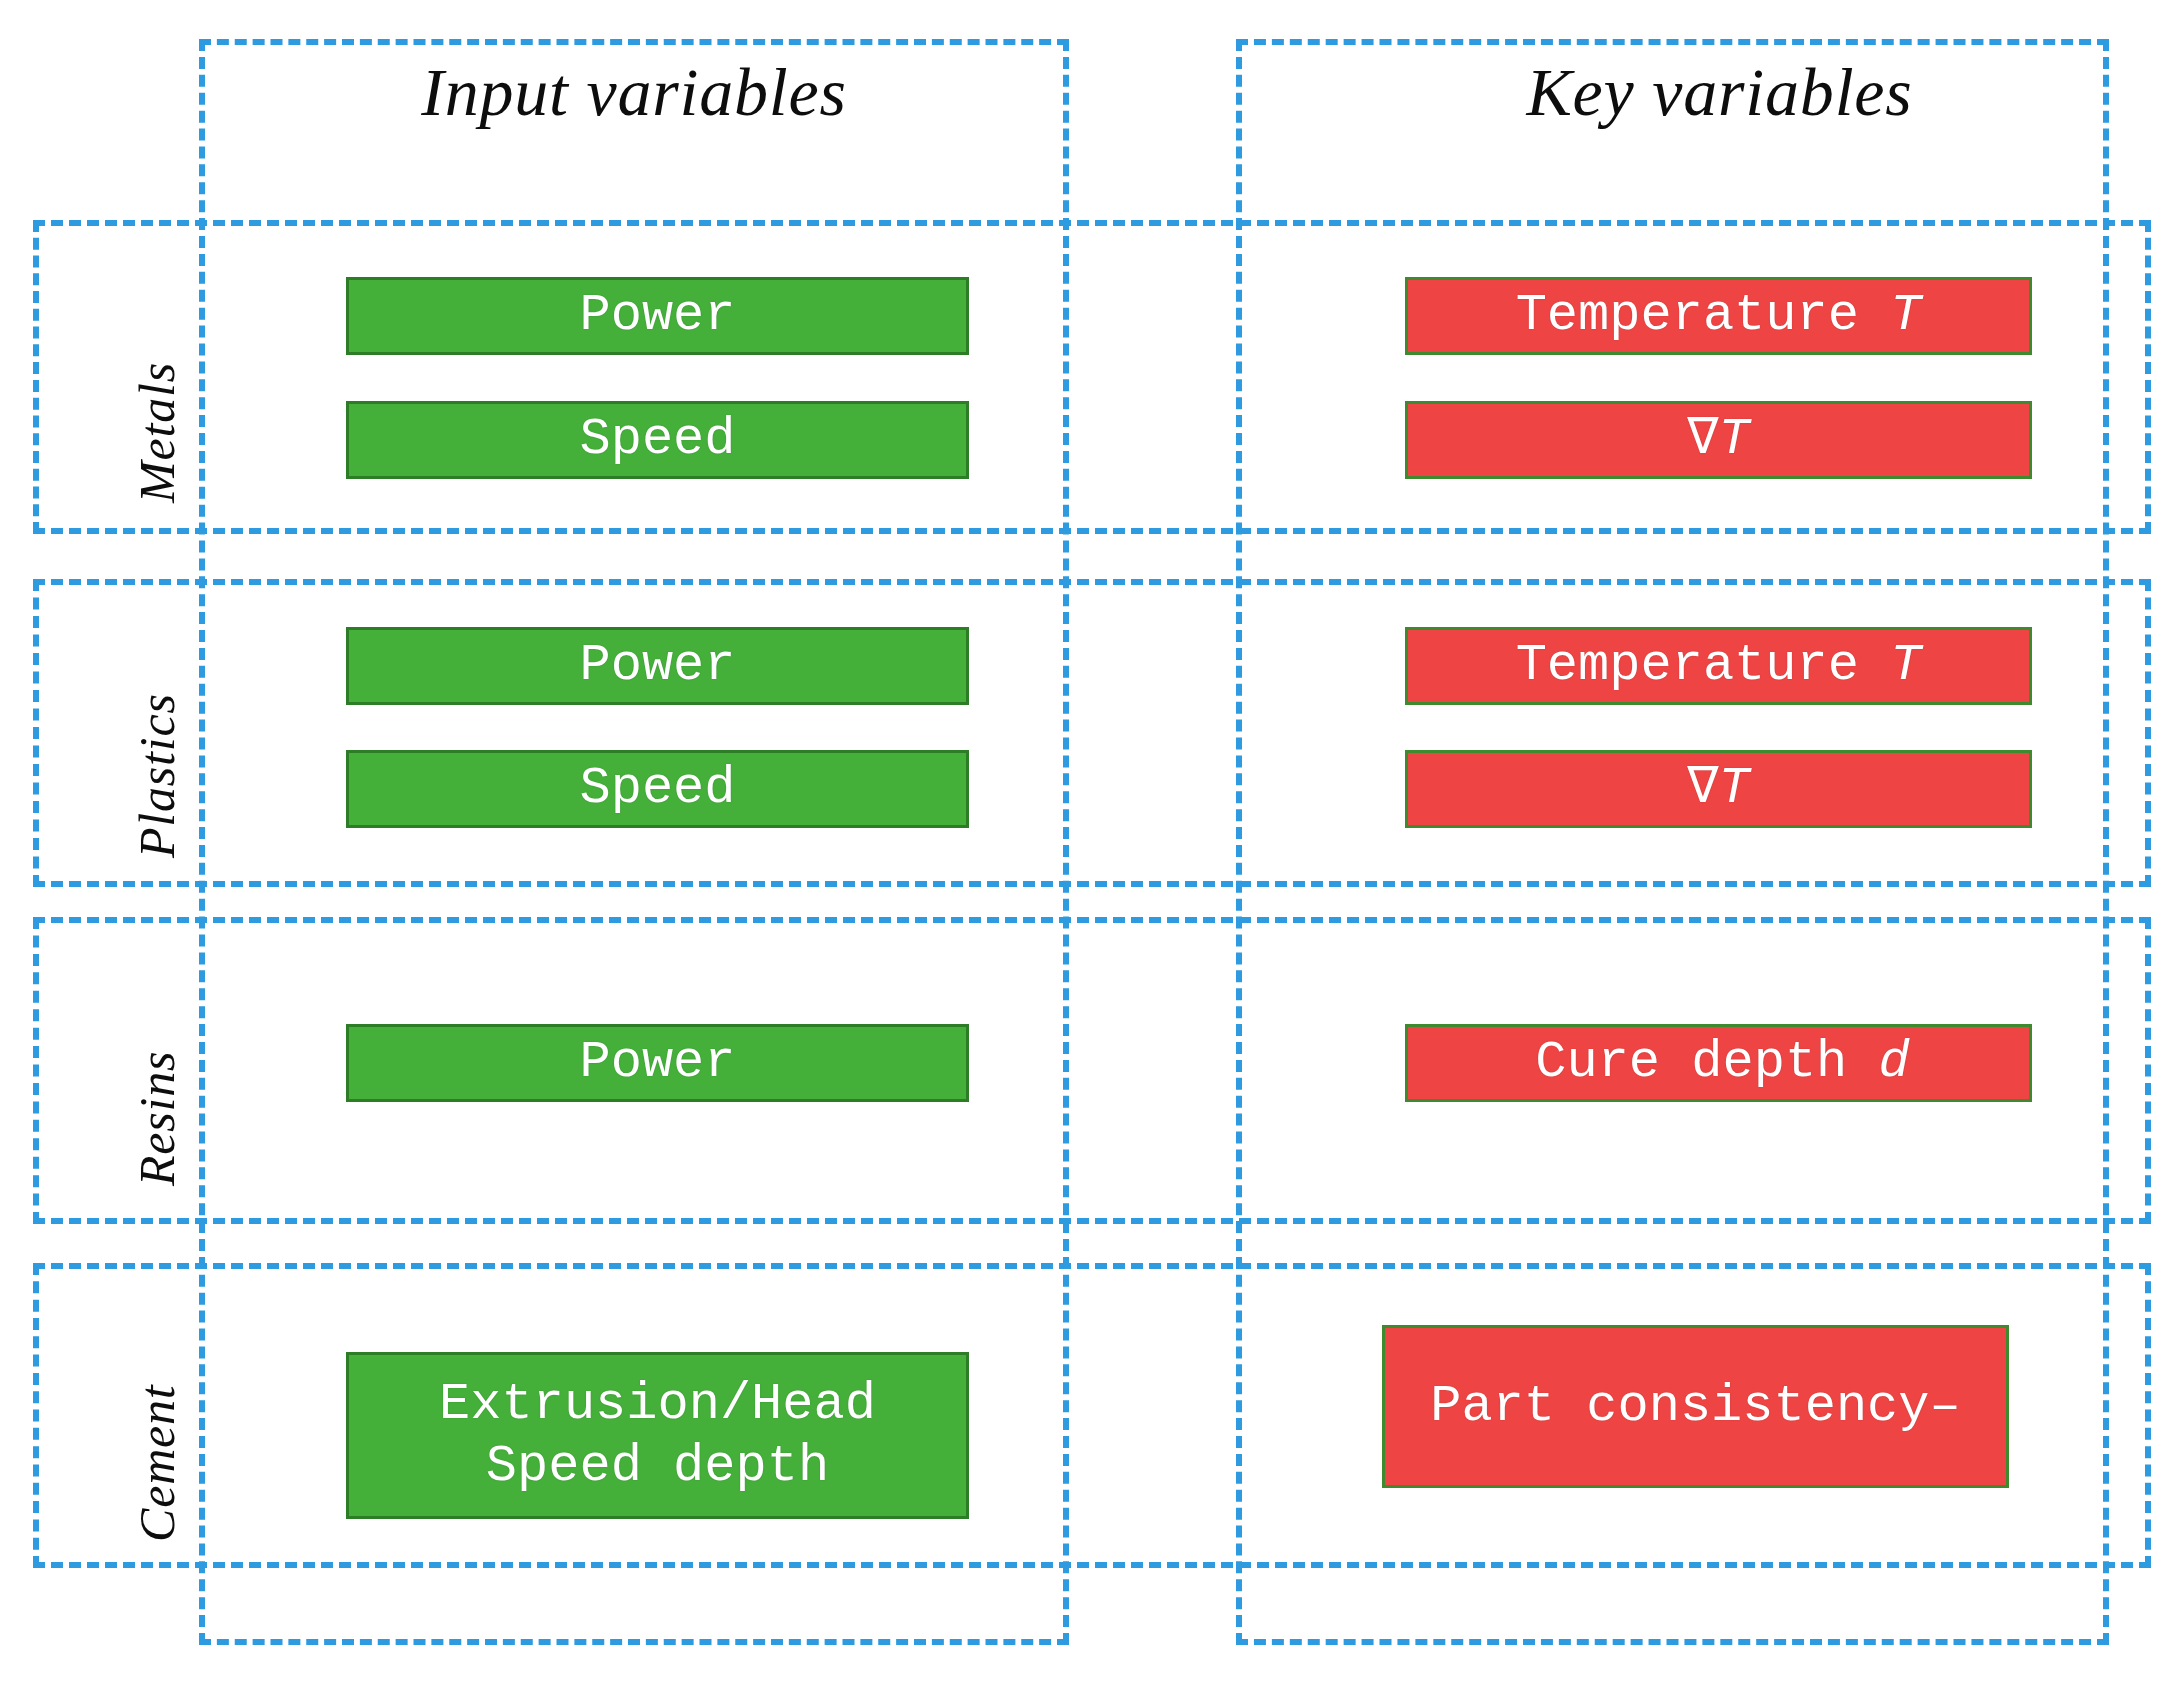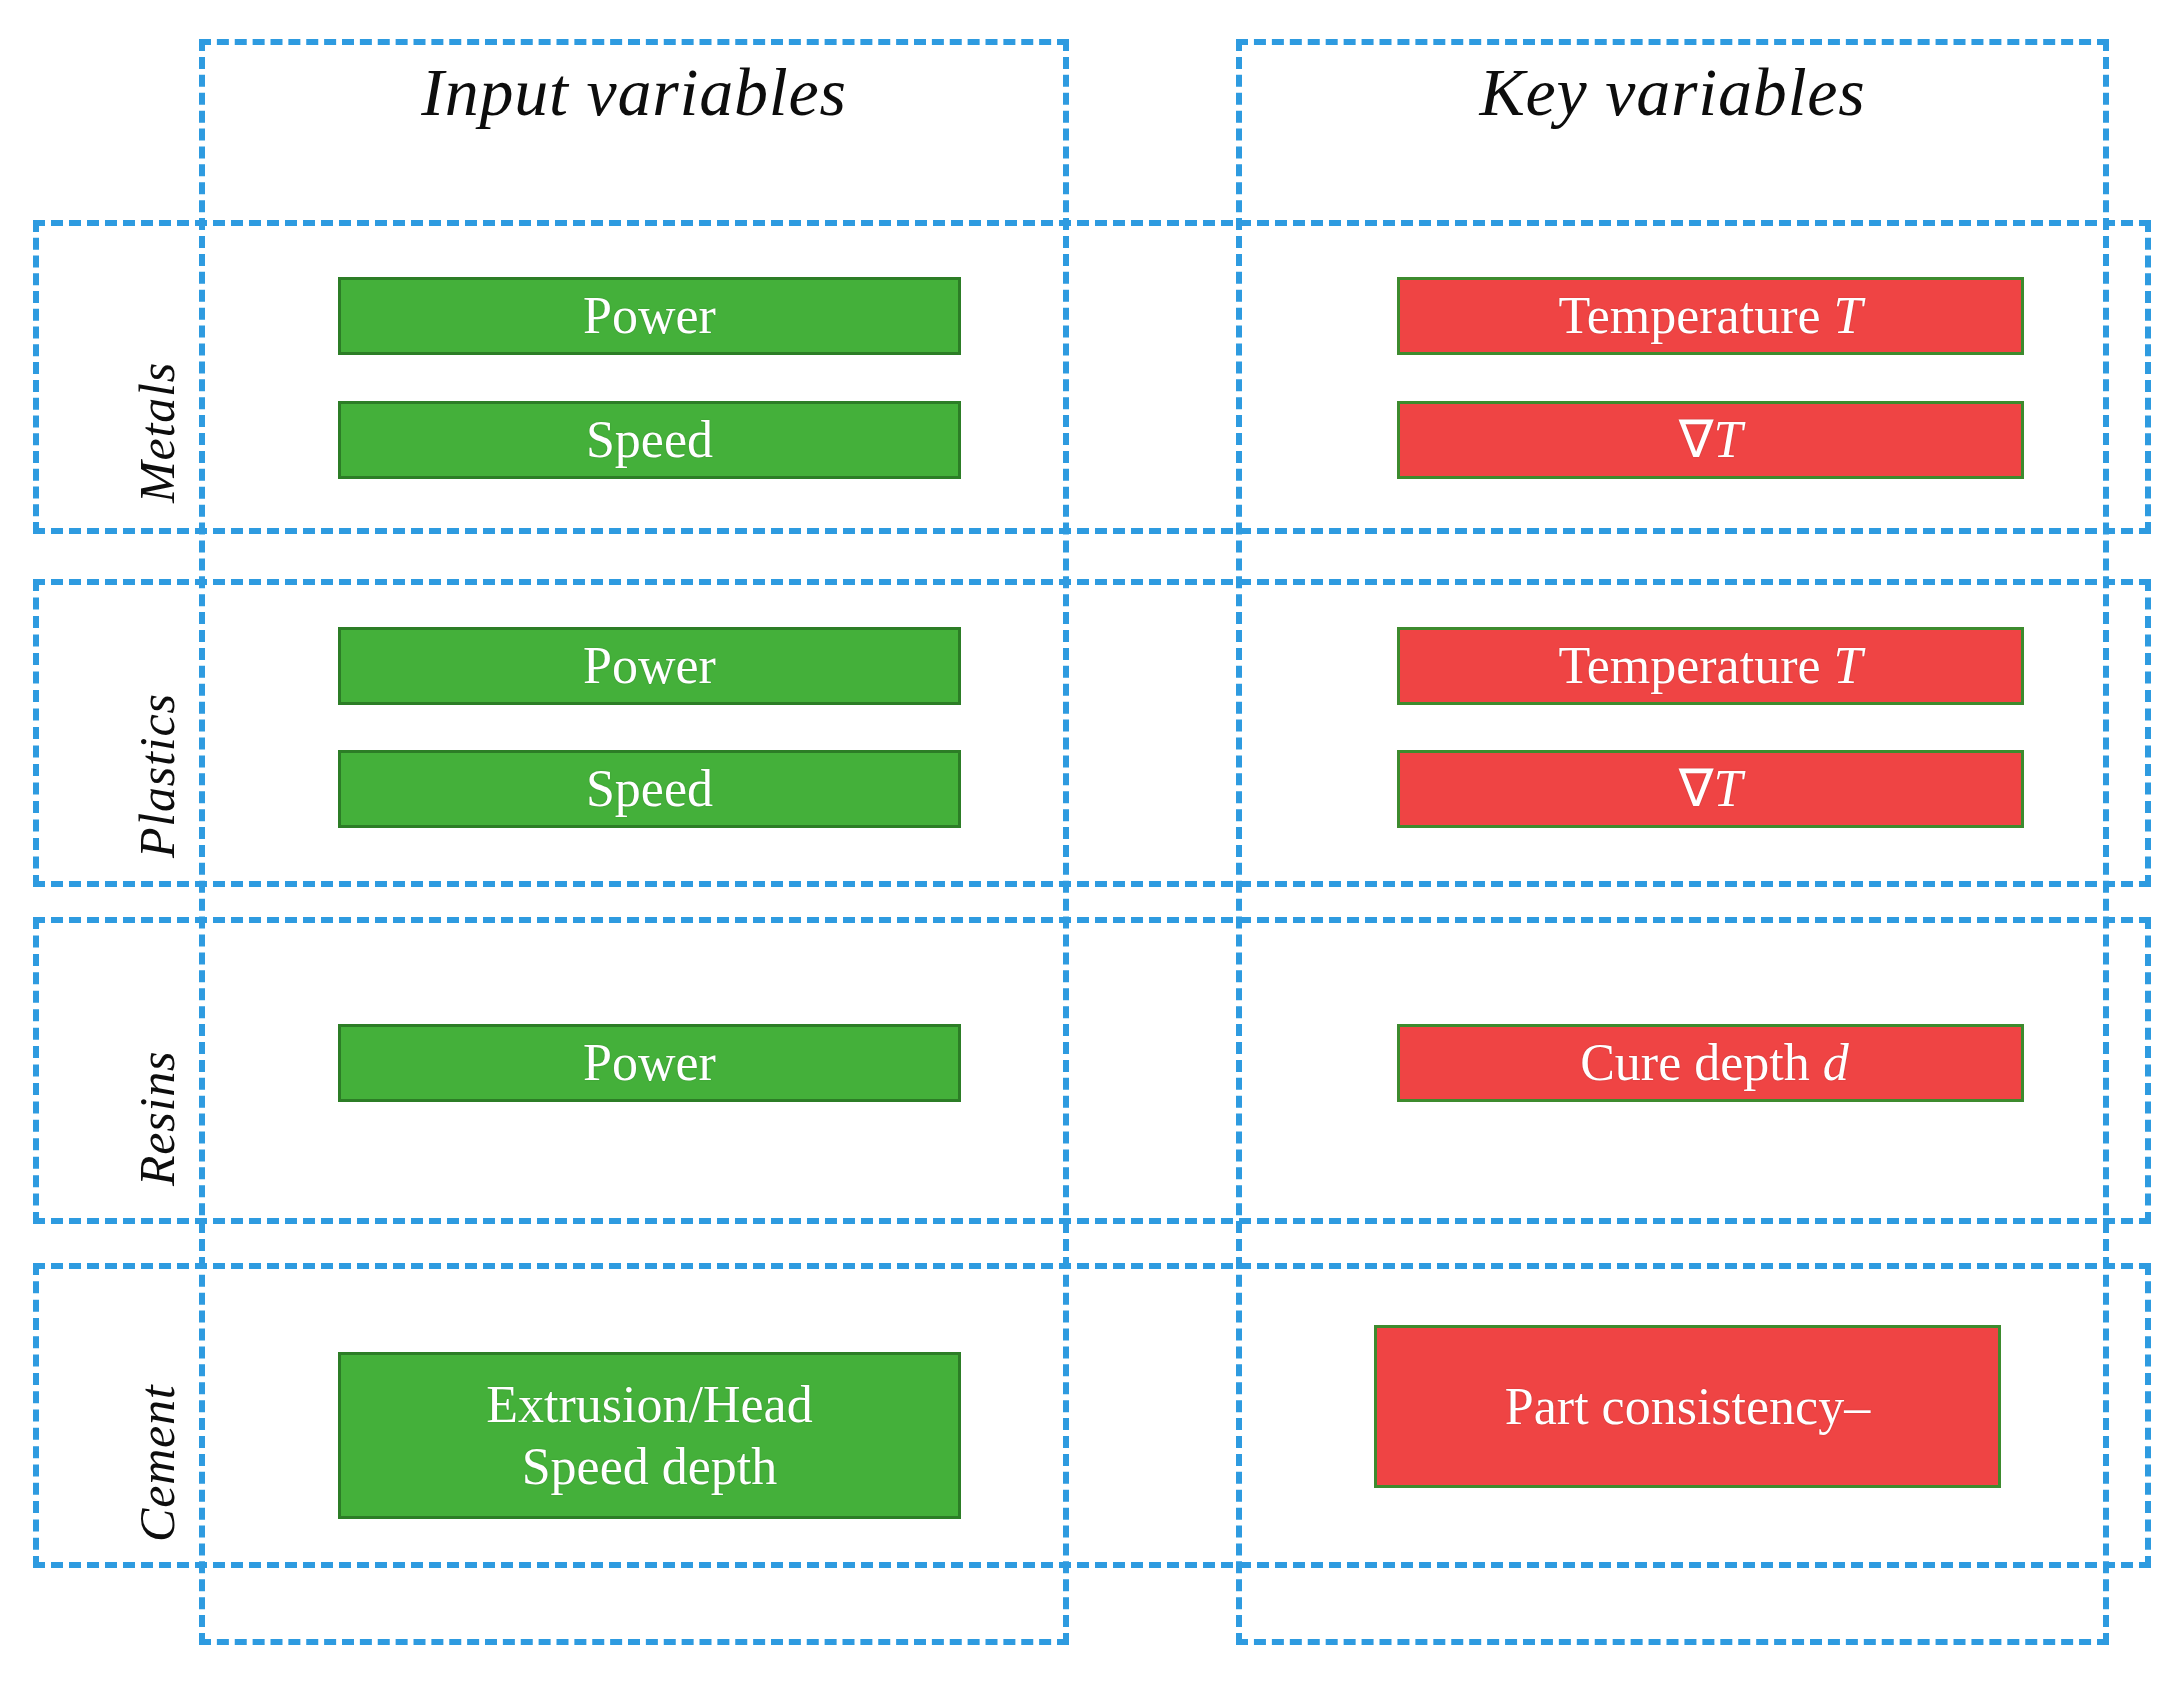--- a/index.html
+++ b/index.html
@@ -59,22 +59,23 @@
   .vbox {
     position: absolute;
     box-sizing: border-box;
     display: flex;
     align-items: center;
     justify-content: center;
     text-align: center;
     color: #ffffff;
     font-size: 52px;
     line-height: 1.18;
-    font-family: Liberation Serif, serif;
+    font-family: Liberation Mono, monospace;
     text-shadow: 0 0 1.5px rgba(0,0,0,0.22);
+    margin-left: 8px;
   }
   .vbox.green {
     background: #44B03A;
     border: 3.8px solid #2C7D26;
   }
   .vbox.blue {
     background: #ef4444;
     border: 3.8px solid #3D8B2E;
   }
   .vbox .it { font-style: italic; }
@@ -87,21 +88,21 @@
 
   <div class="dashbox" style="left:199px; top:39px; width:870px; height:1606px;"></div>
   <div class="dashbox" style="left:1236px; top:39px; width:873px; height:1606px;"></div>
 
   <div class="dashbox" style="left:33px; top:220px; width:2118px; height:314px;"></div>
   <div class="dashbox" style="left:33px; top:579px; width:2118px; height:308px;"></div>
   <div class="dashbox" style="left:33px; top:917px; width:2118px; height:307px;"></div>
   <div class="dashbox" style="left:33px; top:1263px; width:2118px; height:305px;"></div>
 
   <div class="col-header" style="left:199px; top:53px; width:870px;">Input variables</div>
-  <div class="col-header" style="left:1236px; top:53px; width:873px;font-style:italic;">Key variables</div>
+  <div class="col-header" style="left:1283px; top:53px; width:873px;font-style:italic;">Key variables</div>
 
   <div class="row-label" style="left:128px; top:503px;">Metals</div>
   <div class="row-label" style="left:128px; top:858px;">Plastics</div>
   <div class="row-label" style="left:128px; top:1186px;">Resins</div>
   <div class="row-label" style="left:128px; top:1542px;">Cement</div>
 
   <div class="vbox green" style="left:338px; top:277px; width:623px; height:78px;">
     <span>Power</span>
   </div>
   <div class="vbox green" style="left:338px; top:401px; width:623px; height:78px;">

